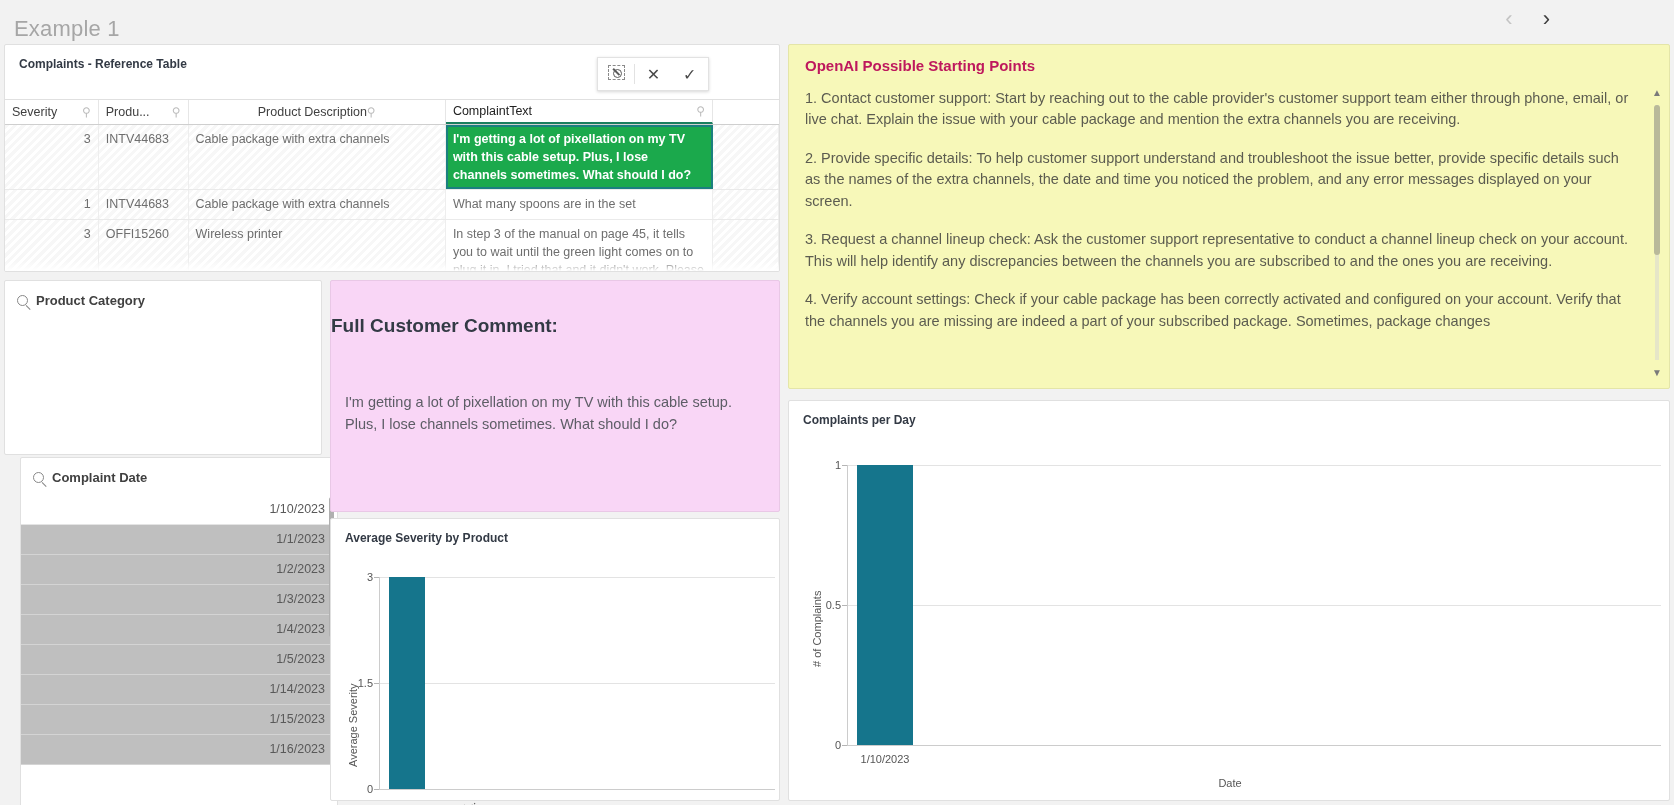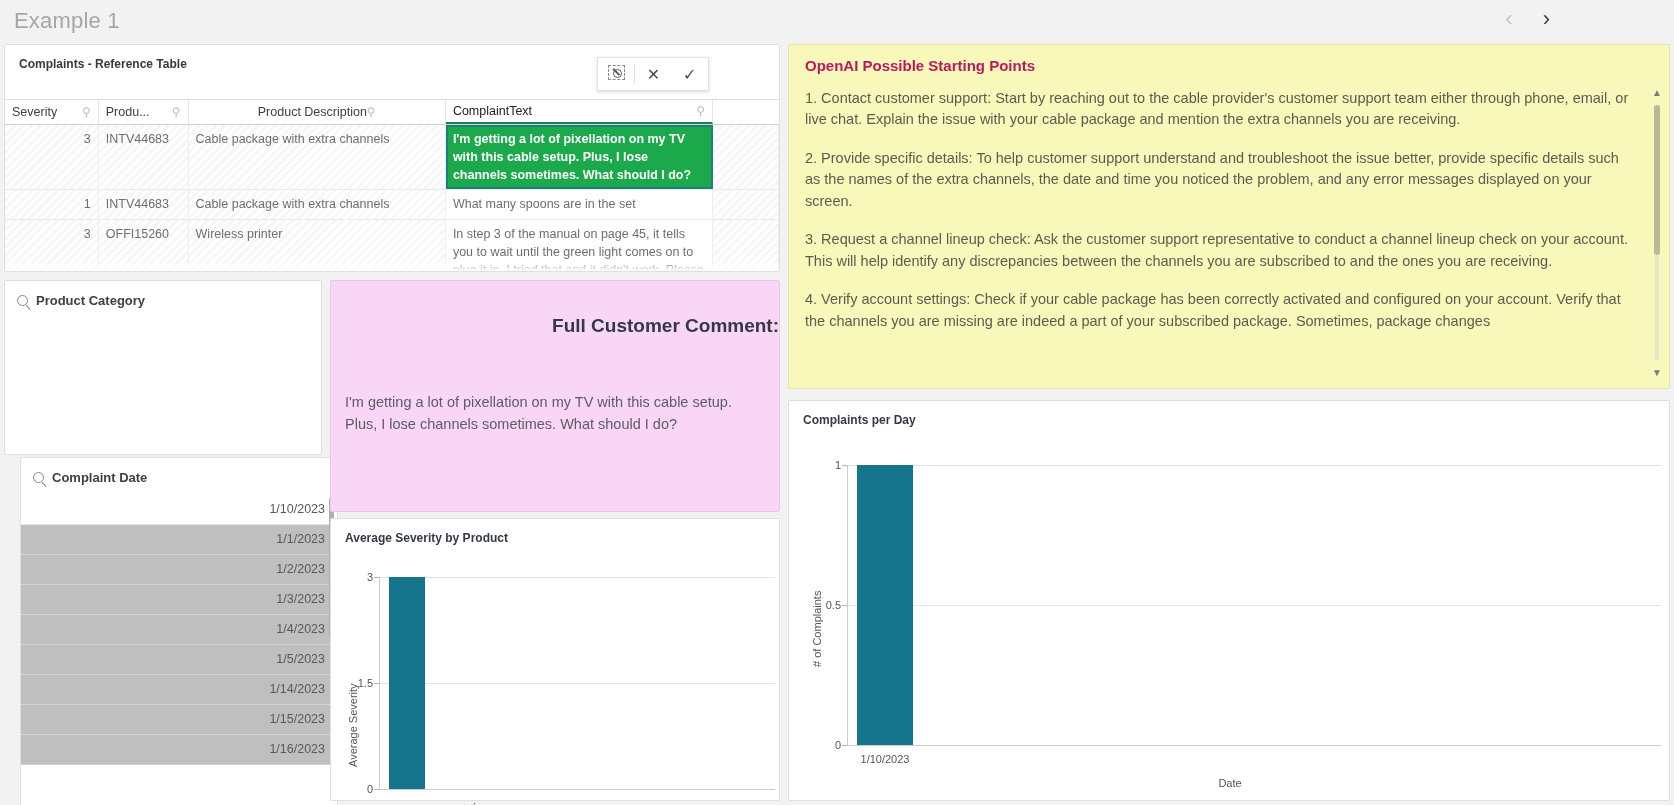--- a/index.html
+++ b/index.html
@@ -7,21 +7,21 @@
     width: 1674px; height: 805px;
     background: #f2f2f2;
     font-family: "Liberation Sans", sans-serif;
     overflow: hidden;
   }
 
   
   .topbar {
     position: absolute; left: 0; top: 0; width: 1570px; height: 42px;
     background: #f2f2f2;
-    display: flex; align-items: center;
+    display: flex; align-items: flex-end;
   }
   .app-title {
     font-size: 22px; color: #a6a6a6; font-weight: 400;
     padding-left: 14px; letter-spacing: .2px;
   }
   .nav-arrows {
     position: absolute; right: 14px; top: 6px;
     display: flex; align-items: center; gap: 18px;
   }
   .nav-arrow { font-size: 22px; line-height: 1; padding: 2px 6px; cursor: pointer; }
@@ -131,21 +131,21 @@
   .fp-item.white { background: #ffffff; border-bottom-color: #e4e4e4; }
   .fp-item.right { text-align: right; }
   .fp-scroll {
     position: absolute; right: 3px; width: 5px;
     background: #b0b0b0; border-radius: 3px;
   }
 
   
   #comment-pane { left: 330px; top: 280px; width: 450px; height: 232px; background: #f9d6f6; border-color: #e9c8e6; }
   .comment-title {
-    text-align: right; font-size: 19px; font-weight: bold;
+    text-align: left; font-size: 19px; font-weight: bold;
     color: #333a45; padding-top: 34px;
   }
   .comment-body {
     font-size: 14.5px; color: #5d5d66; line-height: 1.5;
     padding: 55px 18px 0 14px;
   }
 
   
   #sev-chart { left: 330px; top: 518px; width: 450px; height: 283px; }
   #day-chart { left: 788px; top: 400px; width: 882px; height: 401px; }

